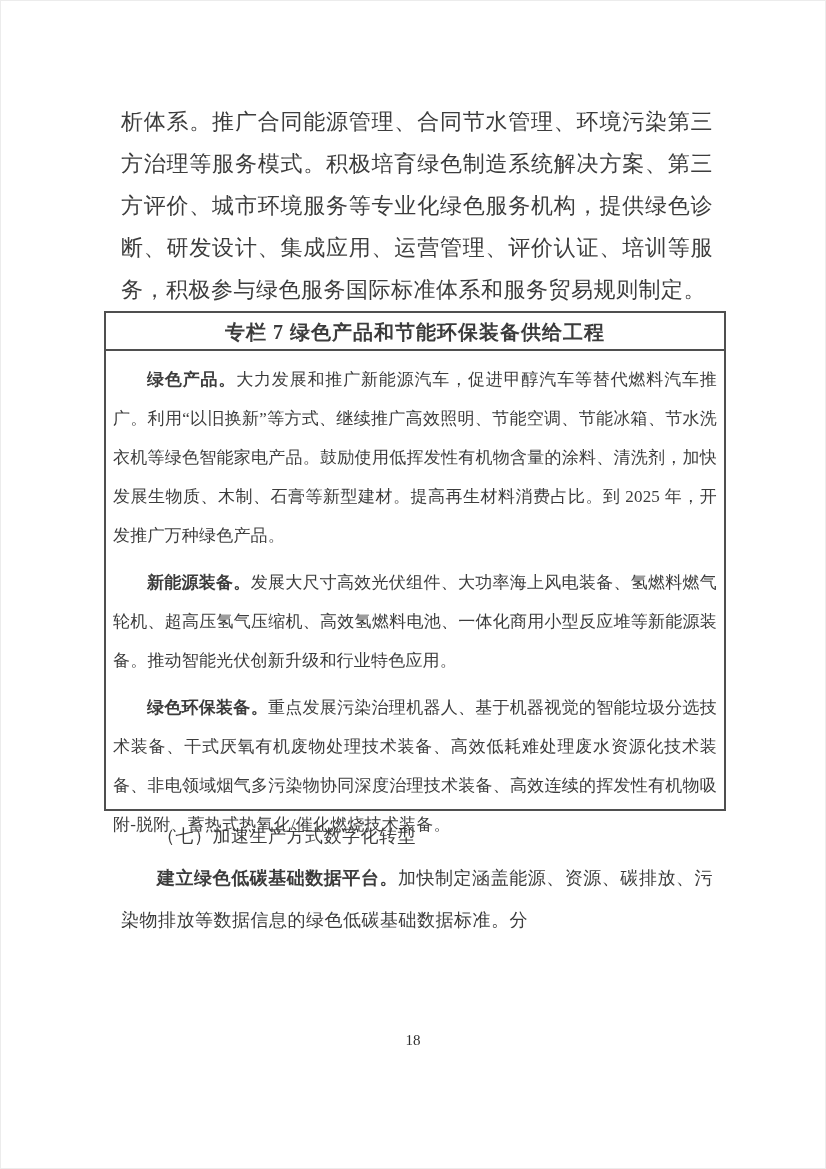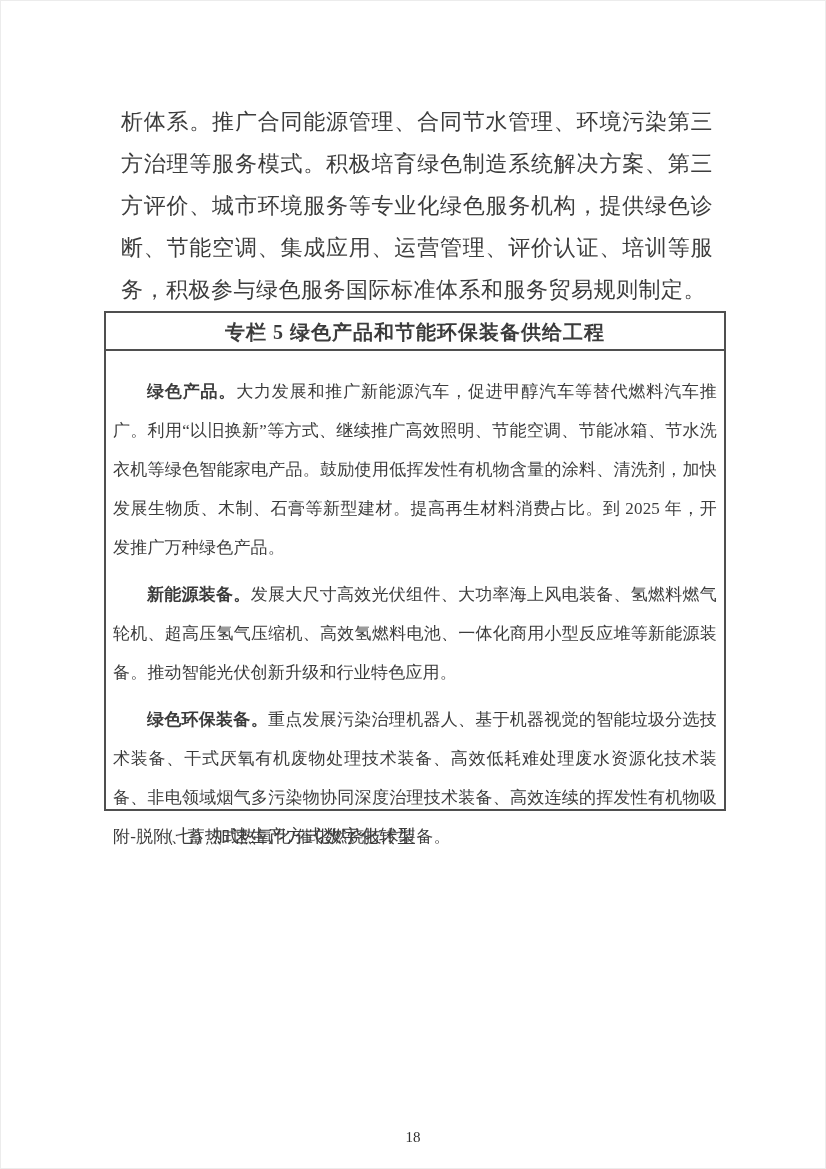--- a/index.html
+++ b/index.html
@@ -40,21 +40,21 @@
   .box-title {
     height: 38px;
     line-height: 38px;
     border-bottom: 2px solid #4f4f4f;
     text-align: center;
     font-weight: bold;
     font-size: 20px;
     letter-spacing: 1px;
   }
   .box-body {
-    padding: 21px 7px 0 7px;
+    padding: 9px 7px 0 7px;
   }
   .box-para {
     font-size: 17px;
     line-height: 39px;
     text-align: justify;
     text-justify: inter-ideograph;
     text-indent: 2em;
     letter-spacing: 0.2px;
   }
   .box-para + .box-para { margin-top: 8px; }
@@ -70,43 +70,44 @@
     letter-spacing: 0.5px;
   }
   .lower p {
     text-align: justify;
     text-justify: inter-ideograph;
     text-indent: 2em;
   }
   .lower .heading { text-align: left; }
   .page-number {
     position: absolute;
-    top: 1128px;
+    top: 1031px;
     left: 0;
     width: 100%;
     text-align: center;
     font-size: 15px;
     color: #2f2f2f;
   }
 </style>
 </head>
 <body>
 
 <div class="page">
 
-  <p class="intro">析体系。推广合同能源管理、合同节水管理、环境污染第三方治理等服务模式。积极培育绿色制造系统解决方案、第三方评价、城市环境服务等专业化绿色服务机构，提供绿色诊断、节能空调、集成应用、运营管理、评价认证、培训等服务，积极参与绿色服务国际标准体系和服务贸易规则制定。</p>
+  <p class="intro">析体系。推广合同能源管理、合同节水管理、环境污染第三方治理等服务模式。积极培育绿色制造系统解决方案、第三方评价、城市环境服务等专业化绿色服务机构，提供绿色诊断、研发设计、集成应用、运营管理、评价认证、培训等服务，积极参与绿色服务国际标准体系和服务贸易规则制定。</p>
 
   <div class="box">
-    <div class="box-title">专栏 5 绿色产品和节能环保装备供给工程</div>
+    <div class="box-title">专栏 7 绿色产品和节能环保装备供给工程</div>
     <div class="box-body">
       <p class="box-para"><span class="lead">绿色产品。</span><span>大力发展和推广新能源汽车，促进甲醇汽车等替代燃料汽车推广。利用“以旧换新”等方式、继续推广高效照明、节能空调、节能冰箱、节水洗衣机等绿色智能家电产品。鼓励使用低挥发性有机物含量的涂料、清洗剂，加快发展生物质、木制、石膏等新型建材。提高再生材料消费占比。到 2025 年，开发推广万种绿色产品。</span></p>
       <p class="box-para"><span class="lead">新能源装备。</span><span>发展大尺寸高效光伏组件、大功率海上风电装备、氢燃料燃气轮机、超高压氢气压缩机、高效氢燃料电池、一体化商用小型反应堆等新能源装备。推动智能光伏创新升级和行业特色应用。</span></p>
       <p class="box-para"><span class="lead">绿色环保装备。</span><span>重点发展污染治理机器人、基于机器视觉的智能垃圾分选技术装备、干式厌氧有机废物处理技术装备、高效低耗难处理废水资源化技术装备、非电领域烟气多污染物协同深度治理技术装备、高效连续的挥发性有机物吸附-脱附、蓄热式热氧化/催化燃烧技术装备。</span></p>
     </div>
   </div>
 
   <div class="lower">
     <p class="heading">（七）加速生产方式数字化转型</p>
+    <p><span class="lead">建立绿色低碳基础数据平台。</span><span>加快制定涵盖能源、资源、碳排放、污染物排放等数据信息的绿色低碳基础数据标准。分</span></p>
   </div>
 
   <div class="page-number">18</div>
 
 </div>
 
 </body></html>

